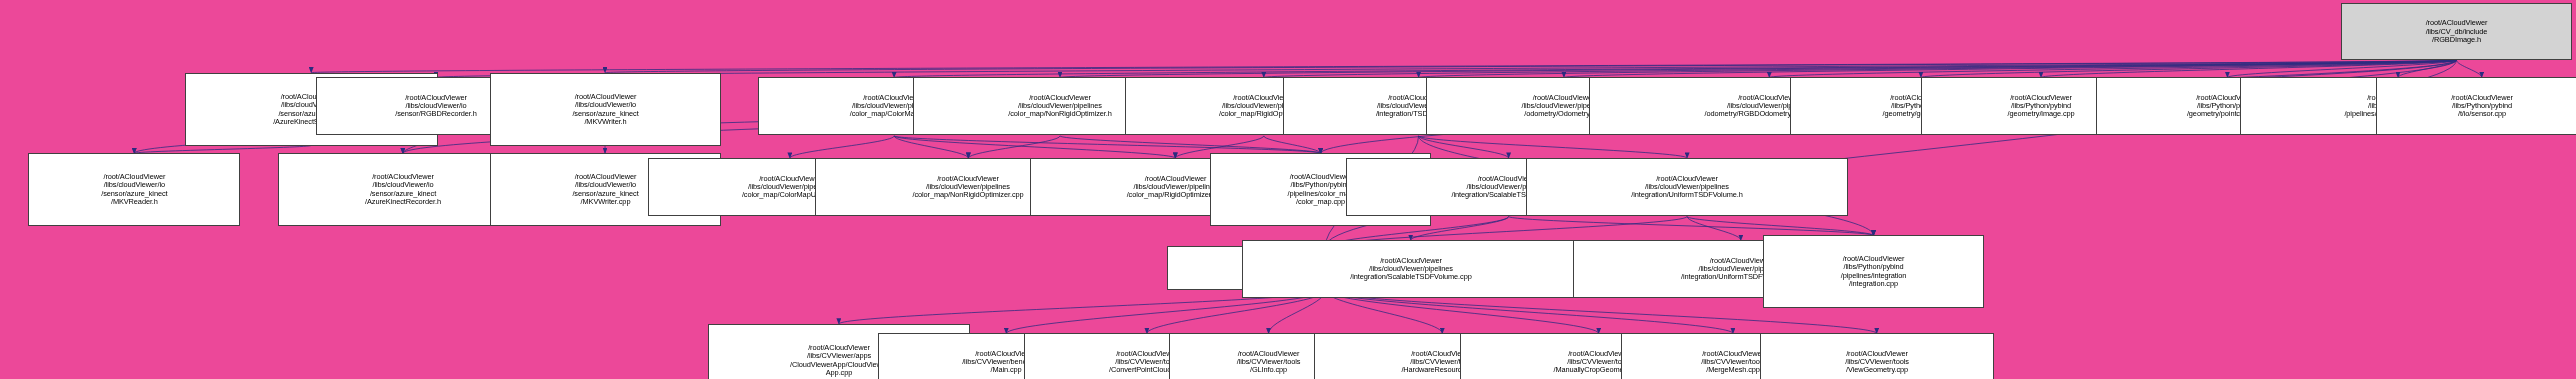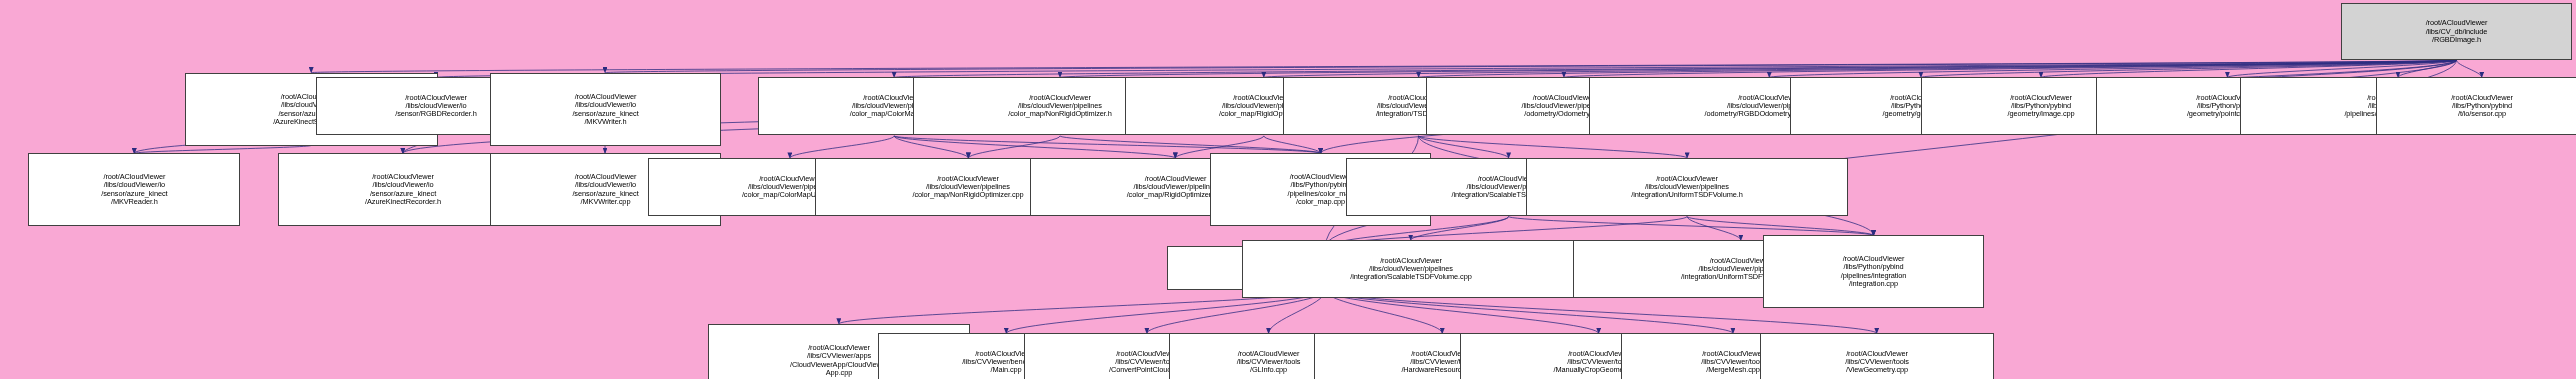--- a/index.html
+++ b/index.html
@@ -9,21 +9,21 @@
     background: #ffffff;
   }
   body {
     font-family: "Liberation Sans", sans-serif;
   }
   #graph {
     position: relative;
     width: 2576px;
     height: 380px;
     overflow: hidden;
-    background: #f9a8d4;
+    background: #ec4899;
   }
   #edges {
     position: absolute;
     left: 0;
     top: 0;
     width: 2576px;
     height: 380px;
     pointer-events: none;
   }
   .node {

